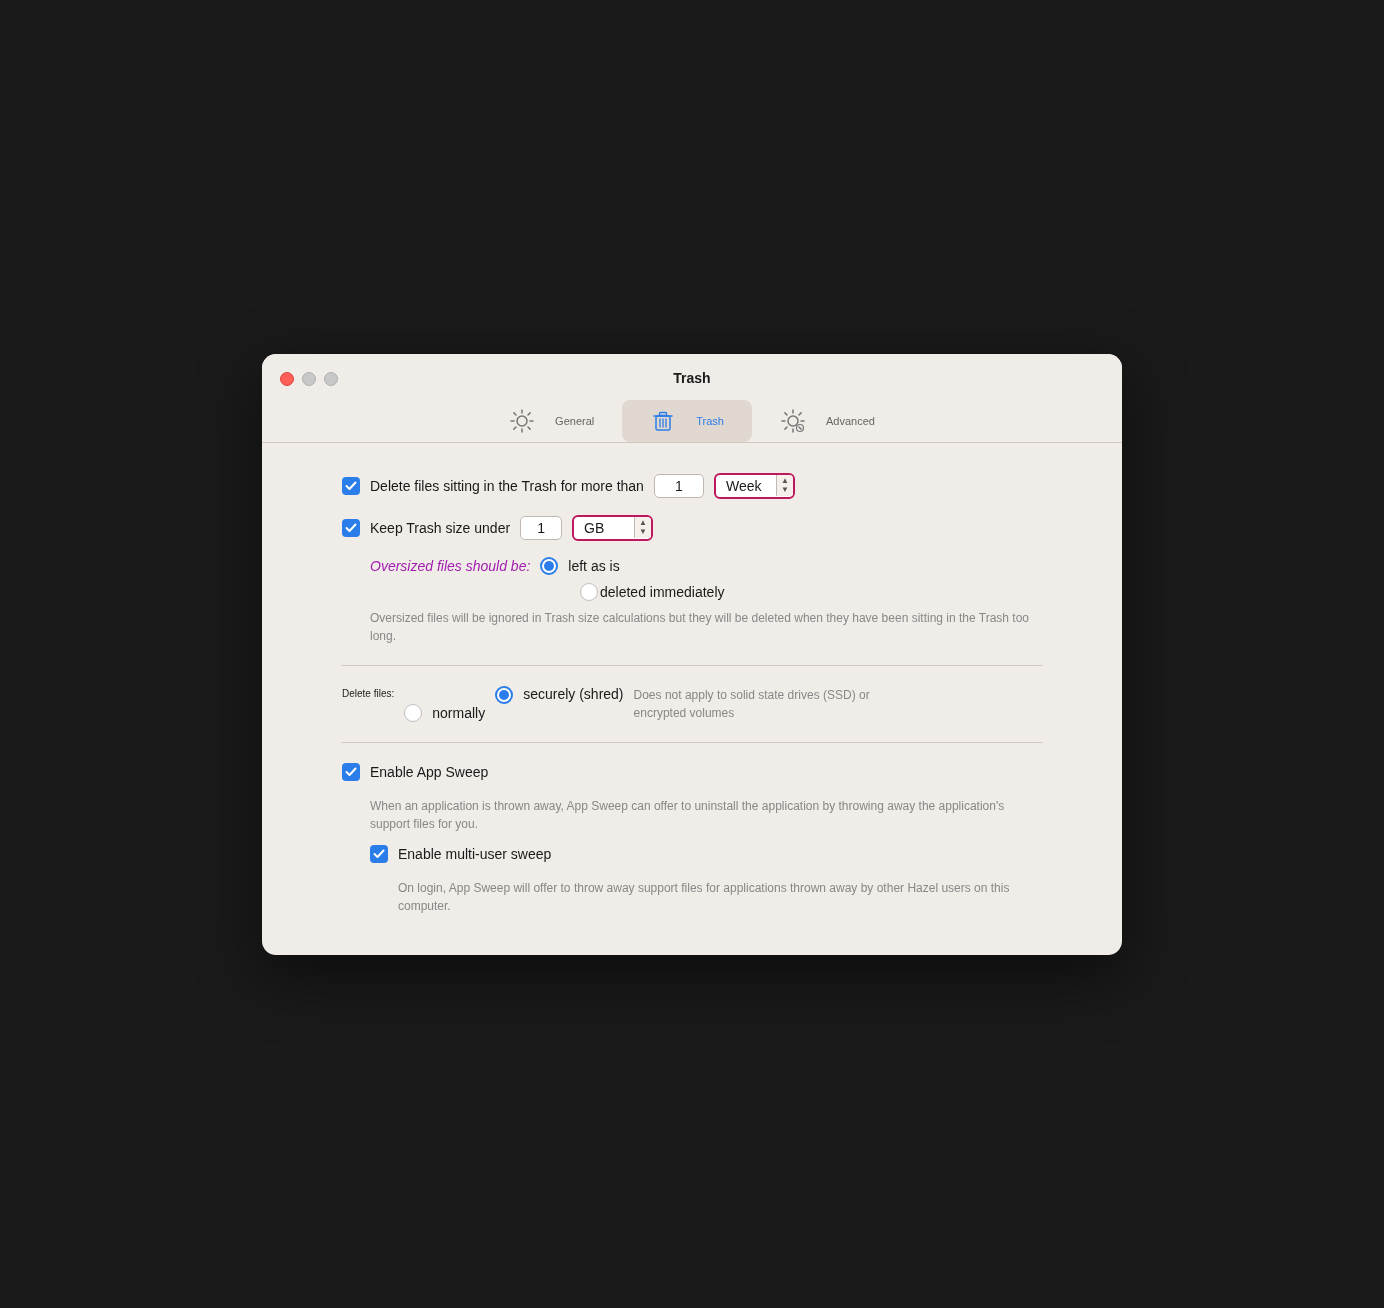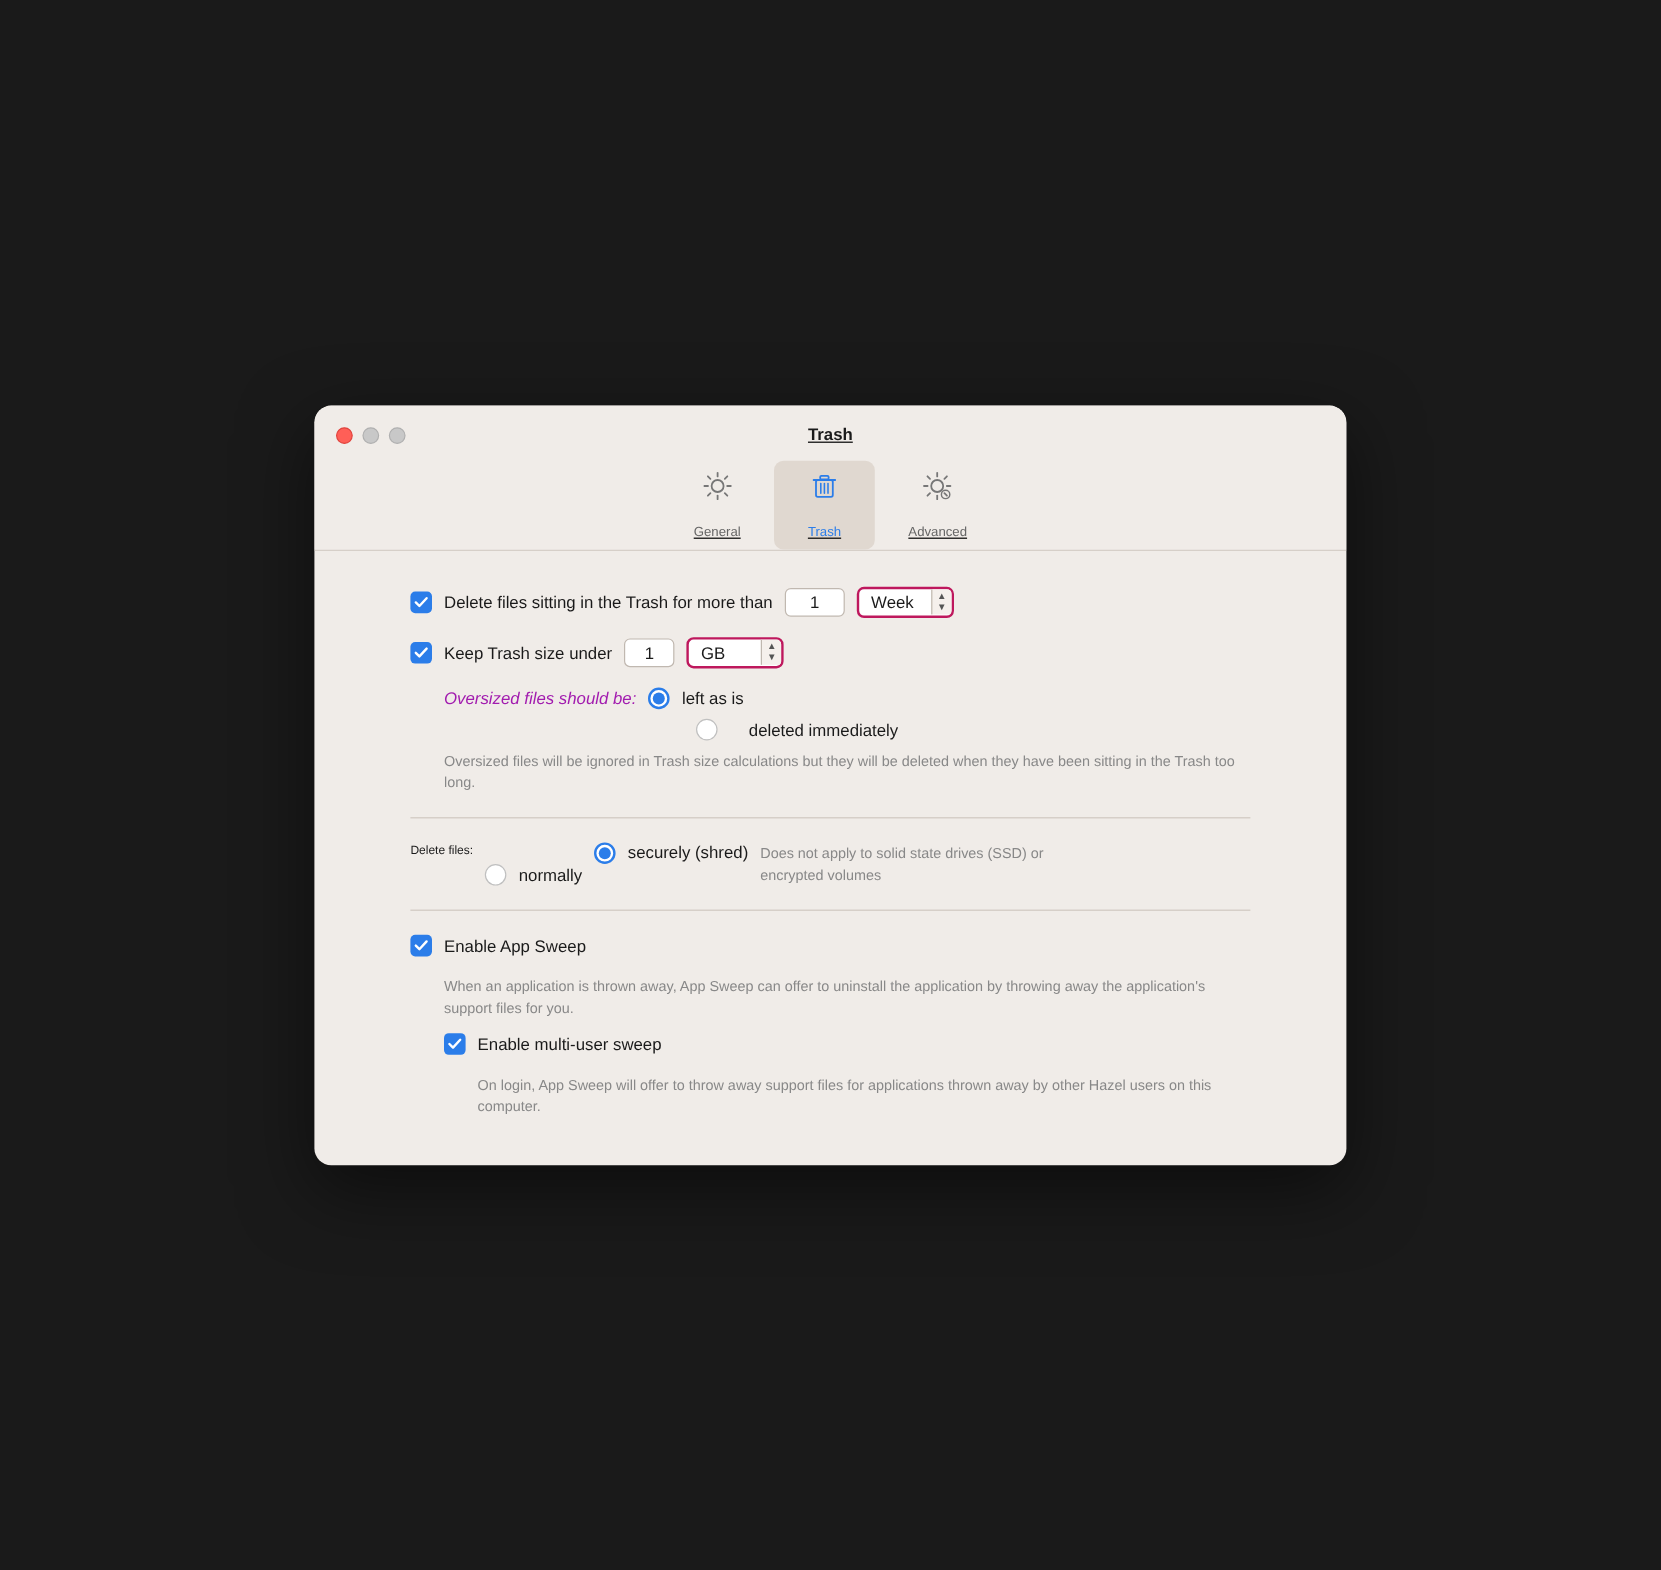--- a/index.html
+++ b/index.html
@@ -22,21 +22,20 @@
     }
 
     .titlebar {
       background: #f0ece8;
       padding: 16px 20px 0;
       display: flex;
       flex-direction: column;
       align-items: center;
       position: relative;
       border-radius: 14px 14px 0 0;
-      text-decoration: underline;
     }
 
     .traffic-lights {
       position: absolute;
       left: 18px;
       top: 18px;
       display: flex;
       gap: 8px;
     }
 
@@ -59,21 +58,21 @@
     }
 
     .toolbar {
       display: flex;
       gap: 0;
       margin-bottom: 0;
     }
 
     .toolbar-btn {
       display: flex;
-      flex-direction: column;
+      flex-direction: row;
       align-items: center;
       padding: 8px 28px;
       cursor: pointer;
       border-radius: 8px;
       gap: 20px;
       background: transparent;
       border: none;
     }
 
     .toolbar-btn.active {
@@ -379,21 +378,21 @@
     </div>
 
     <div class="oversized-section" style="margin-left: 28px;">
       <div style="display:flex; align-items:center; gap:10px; margin-bottom:8px;">
         <span class="oversized-label">Oversized files should be:</span>
         <div class="radio-outer selected">
           <div class="radio-inner"></div>
         </div>
         <span class="radio-label">left as is</span>
       </div>
-      <div style="display:flex; align-items:center; gap:26px; margin-bottom:8px; margin-left: 210px; text-align: center;">
+      <div style="display:flex; align-items:center; gap:2px; margin-bottom:8px; margin-left: 210px; text-align: center;">
         <div class="radio-outer"></div>
         <span class="radio-label">deleted immediately</span>
       </div>
       <p class="hint-text">Oversized files will be ignored in Trash size calculations but they will be deleted when they have been sitting in the Trash too long.</p>
     </div>
 
     <div class="section-divider"></div>
 
     <div>
       <div style="display:flex; align-items:flex-start; gap:0; margin-bottom:10px;">

